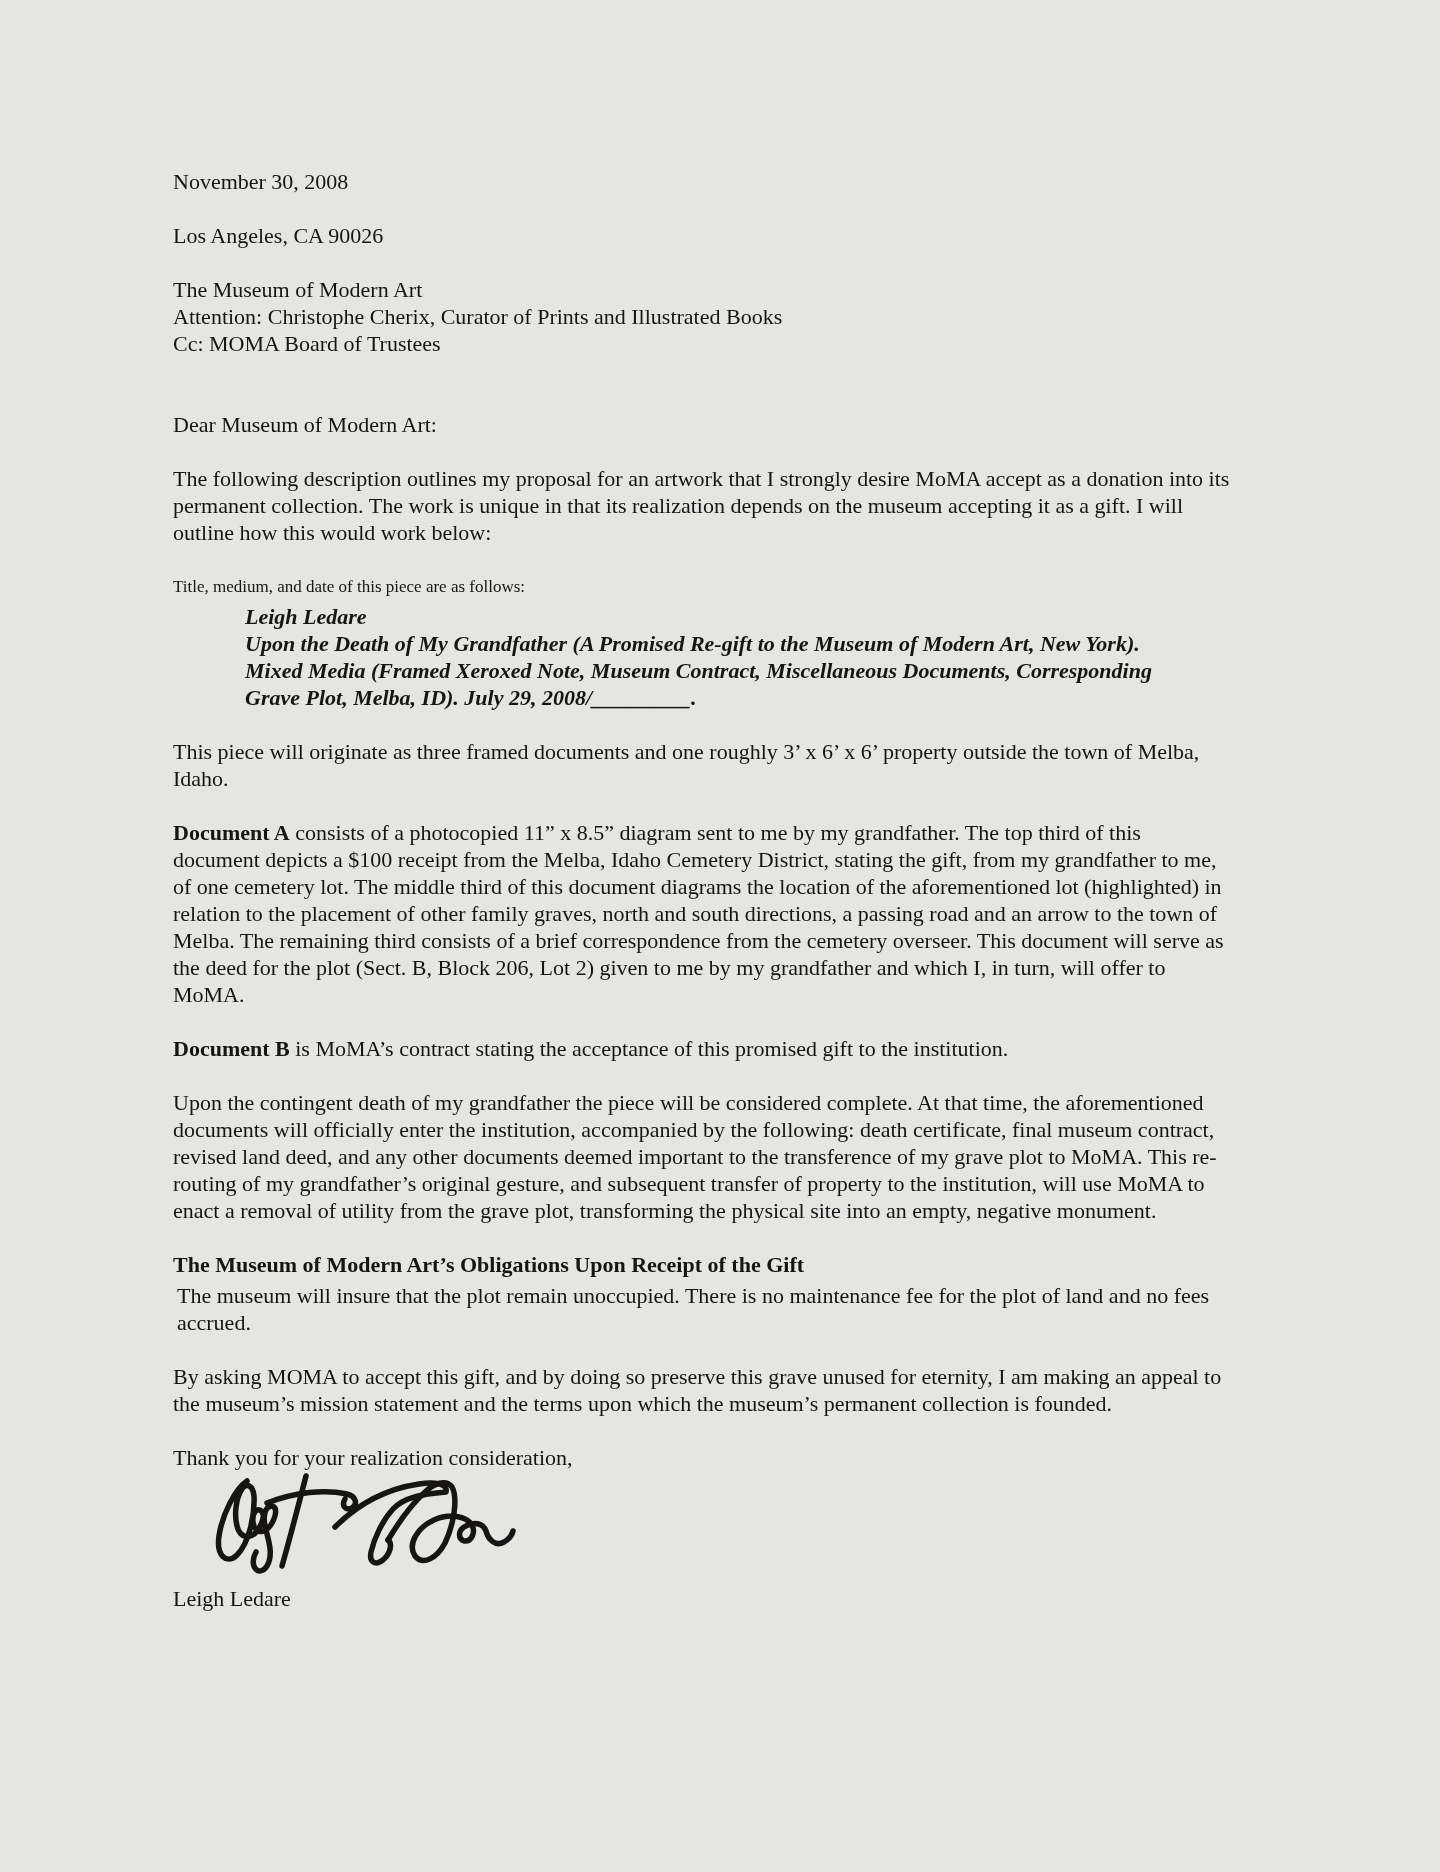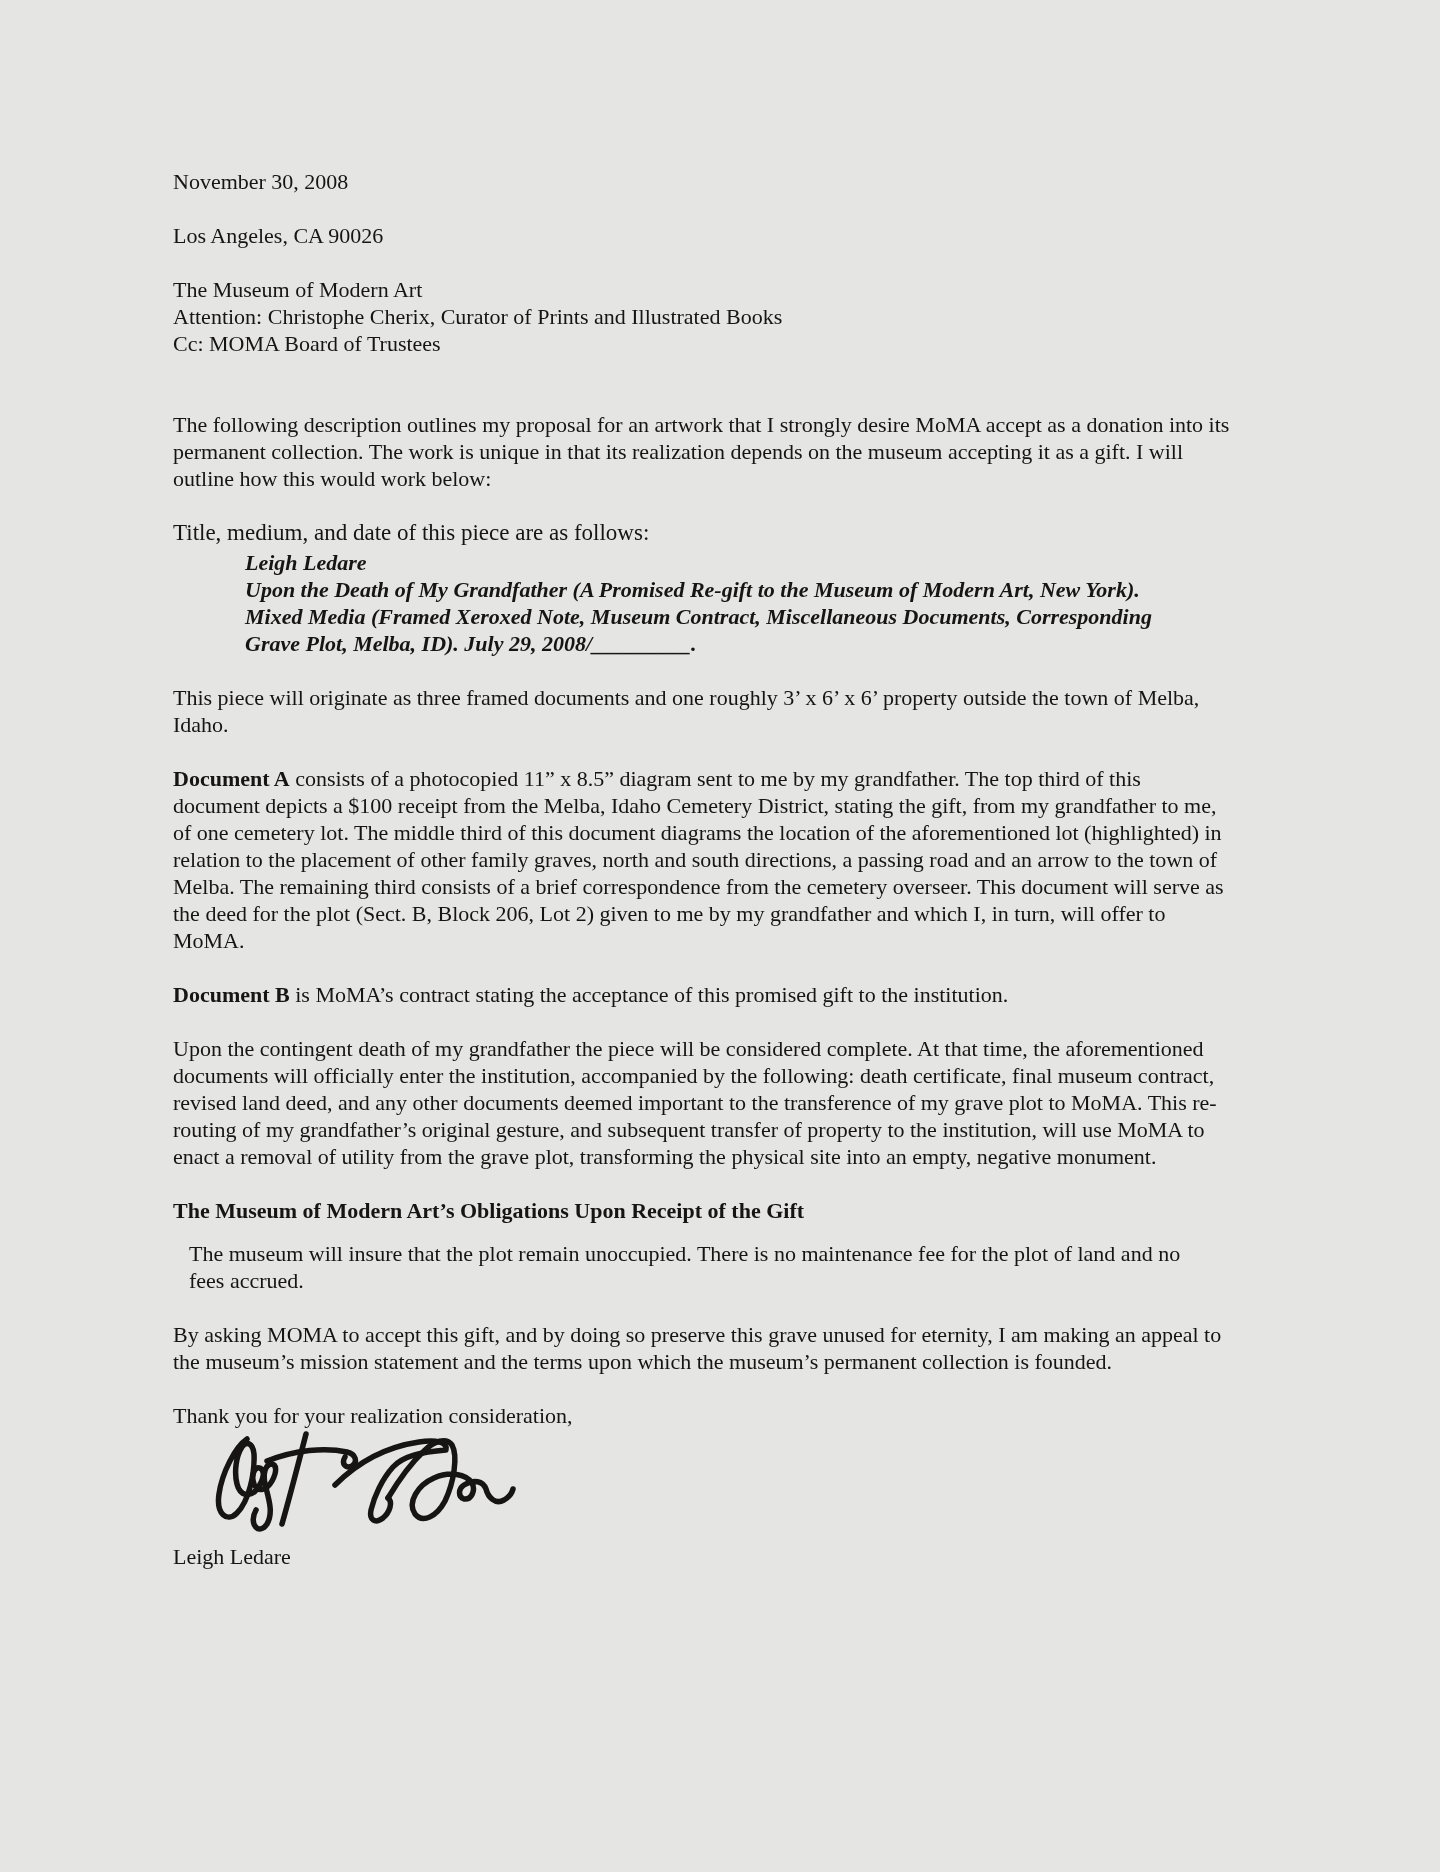--- a/index.html
+++ b/index.html
@@ -17,31 +17,31 @@
     font-size: 22px;
     line-height: 27px;
     box-sizing: border-box;
     padding: 168px 210px 0 173px;
     overflow: hidden;
   }
   .page p { margin: 0 0 27px 0; }
   .block p { margin: 0; }
   .block { margin: 0 0 27px 0; }
   .block.gap-2 { margin-bottom: 54px; }
-  .title-intro { font-size: 23px; margin-bottom: 3px !important; }
+  .title-intro { font-size: 17px; margin-bottom: 3px !important; }
   .artwork-block {
     padding-left: 72px;
     width: 945px;
     font-weight: bold;
     font-style: italic;
   }
   .artwork-block p { margin: 0; }
   .docpara b { font-weight: bold; }
   .bold-heading { font-weight: bold; margin: 0 !important; }
-  .tight p { margin: 16px; }
+  .tight p { margin: 4px; }
   .tight { margin: 0 0 27px 0; }
   .closing-line { margin-bottom: 0 !important; }
   .signature-wrap {
     margin: -6px 0 4px 34px;
     width: 310px;
     height: 116px;
   }
   .signature-wrap svg { display: block; width: 310px; height: 116px; }
   .sig-stroke {
     fill: none;
@@ -61,20 +61,21 @@
   <div class="block">
     <p>Los Angeles, CA 90026</p>
   </div>
 
   <div class="block gap-2">
     <p>The Museum of Modern Art</p>
     <p>Attention: Christophe Cherix, Curator of Prints and Illustrated Books</p>
     <p>Cc: MOMA Board of Trustees</p>
   </div>
 
+  <p>Dear Museum of Modern Art:</p>
 
   <p>The following description outlines my proposal for an artwork that I strongly desire MoMA accept as a donation into its permanent collection. The work is unique in that its realization depends on the museum accepting it as a gift. I will outline how this would work below:</p>
 
   <div class="block">
     <p class="title-intro">Title, medium, and date of this piece are as follows:</p>
     <div class="artwork-block">
       <p>Leigh Ledare</p>
       <p><span>Upon the Death of My Grandfather (A Promised Re-gift to the Museum of Modern Art, New York). Mixed Media (Framed Xeroxed Note, Museum Contract, Miscellaneous Documents, Corresponding Grave Plot, Melba, ID). July 29, 2008/</span><span>_________</span><span>.</span></p>
     </div>
   </div>

